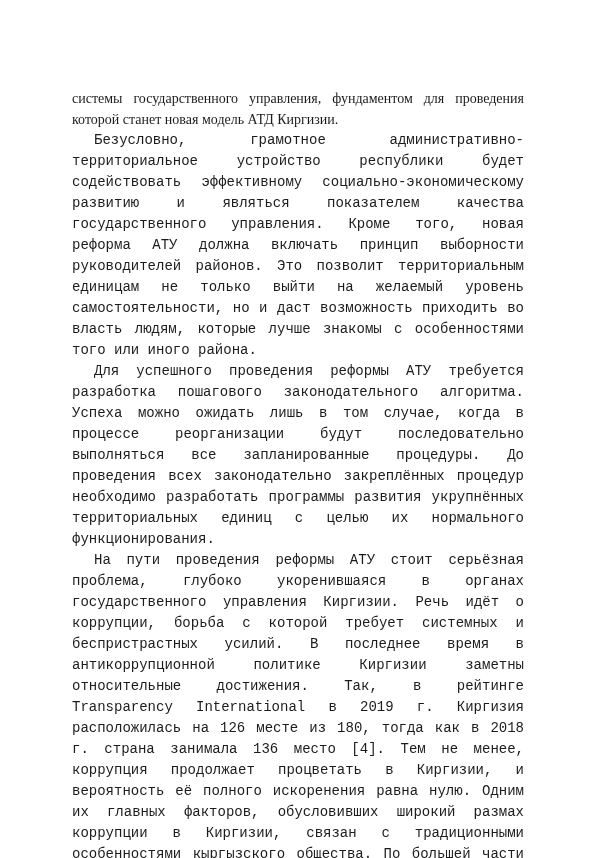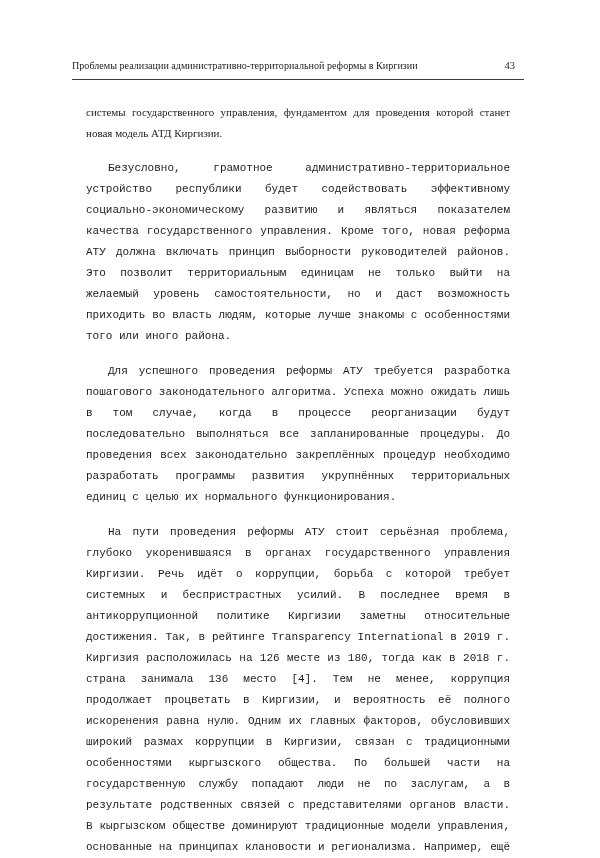--- a/index.html
+++ b/index.html
@@ -46,22 +46,22 @@
   }
 
   
   .body-text {
     position: absolute;
     left: 72px;
     top: 88px;
     width: 452px;
   }
   .para {
-    margin: 14px;
-    font-size: 11px;
+    margin: 0;
+    font-size: 14px;
     line-height: 21.0px;
     text-align: justify;
     text-justify: inter-word;
     hyphens: manual;
     color: #1c1c1c;
   }
   .para.indent {
     text-indent: 22px;
     font-family: Liberation Mono, monospace;
   }
@@ -73,24 +73,20 @@
   }
   .para.no-stretch::after {
     content: none;
   }
 </style>
 </head>
 <body>
 
 <div class="page">
 
-  <div class="running-head">
-    <span class="running-head-title">Проблемы реализации административно-территориальной реформы в Киргизии</span>
-    <span class="running-head-folio">43</span>
-  </div>
 
   <div class="body-text">
     <p class="para no-stretch">системы государственного управления, фундаментом для проведения которой станет новая модель АТД Киргизии.</p>
     <p class="para indent no-stretch">Безусловно, грамотное административно-территориальное устройство республики будет содействовать эффективному социально-экономическому развитию и являться показателем качества государственного управления. Кроме того, новая реформа АТУ должна включать принцип выборности руководителей районов. Это позволит территориальным единицам не только выйти на желаемый уровень самостоятельности, но и даст возможность приходить во власть людям, которые лучше знакомы с особенностями того или иного района.</p>
     <p class="para indent no-stretch">Для успешного проведения реформы АТУ требуется разработка пошагового законодательного алгоритма. Успеха можно ожидать лишь в том случае, когда в процессе реорганизации будут последовательно выполняться все запланированные процедуры. До проведения всех законодательно закреплённых процедур необходимо разработать программы развития укрупнённых территориальных единиц с целью их нормального функционирования.</p>
     <p class="para indent no-stretch">На пути проведения реформы АТУ стоит серьёзная проблема, глубоко укоренившаяся в органах государственного управления Киргизии. Речь идёт о коррупции, борьба с которой требует системных и беспристрастных усилий. В последнее время в антикоррупционной политике Киргизии заметны относительные достижения. Так, в рейтинге Transparency International в 2019 г. Киргизия расположилась на 126 месте из 180, тогда как в 2018 г. страна занимала 136 место [4]. Тем не менее, коррупция продолжает процветать в Киргизии, и вероятность её полного искоренения равна нулю. Одним их главных факторов, обусловивших широкий размах коррупции в Киргизии, связан с традиционными особенностями кыргызского общества. По большей части на государственную службу попадают люди не по заслугам, а в результате родственных связей с представителями органов власти. В кыргызском обществе доминируют традиционные модели управления, основанные на принципах клановости и регионализма. Например, ещё в 2012 г. на обсуждение в кыргызский парламент (Жогорку Кенеш) был вынесен законопроект «О раскрытии родственных связей», который так и не был принят. Среди других факторов можно выделить отсутствие сильной законодательной базы антикоррупционной политики и низкие зарплаты чиновников, которые по этой причине склонны злоупотреблять своими полномочиями в целях личного обогащения. Ещё премьер-министр Сингапура Ли Куан Ю отмечал, что одним из лучших инструментов борьбы с коррупцией является повышение заработной платы чиновникам.</p>
   </div>
 
 </div>
 

